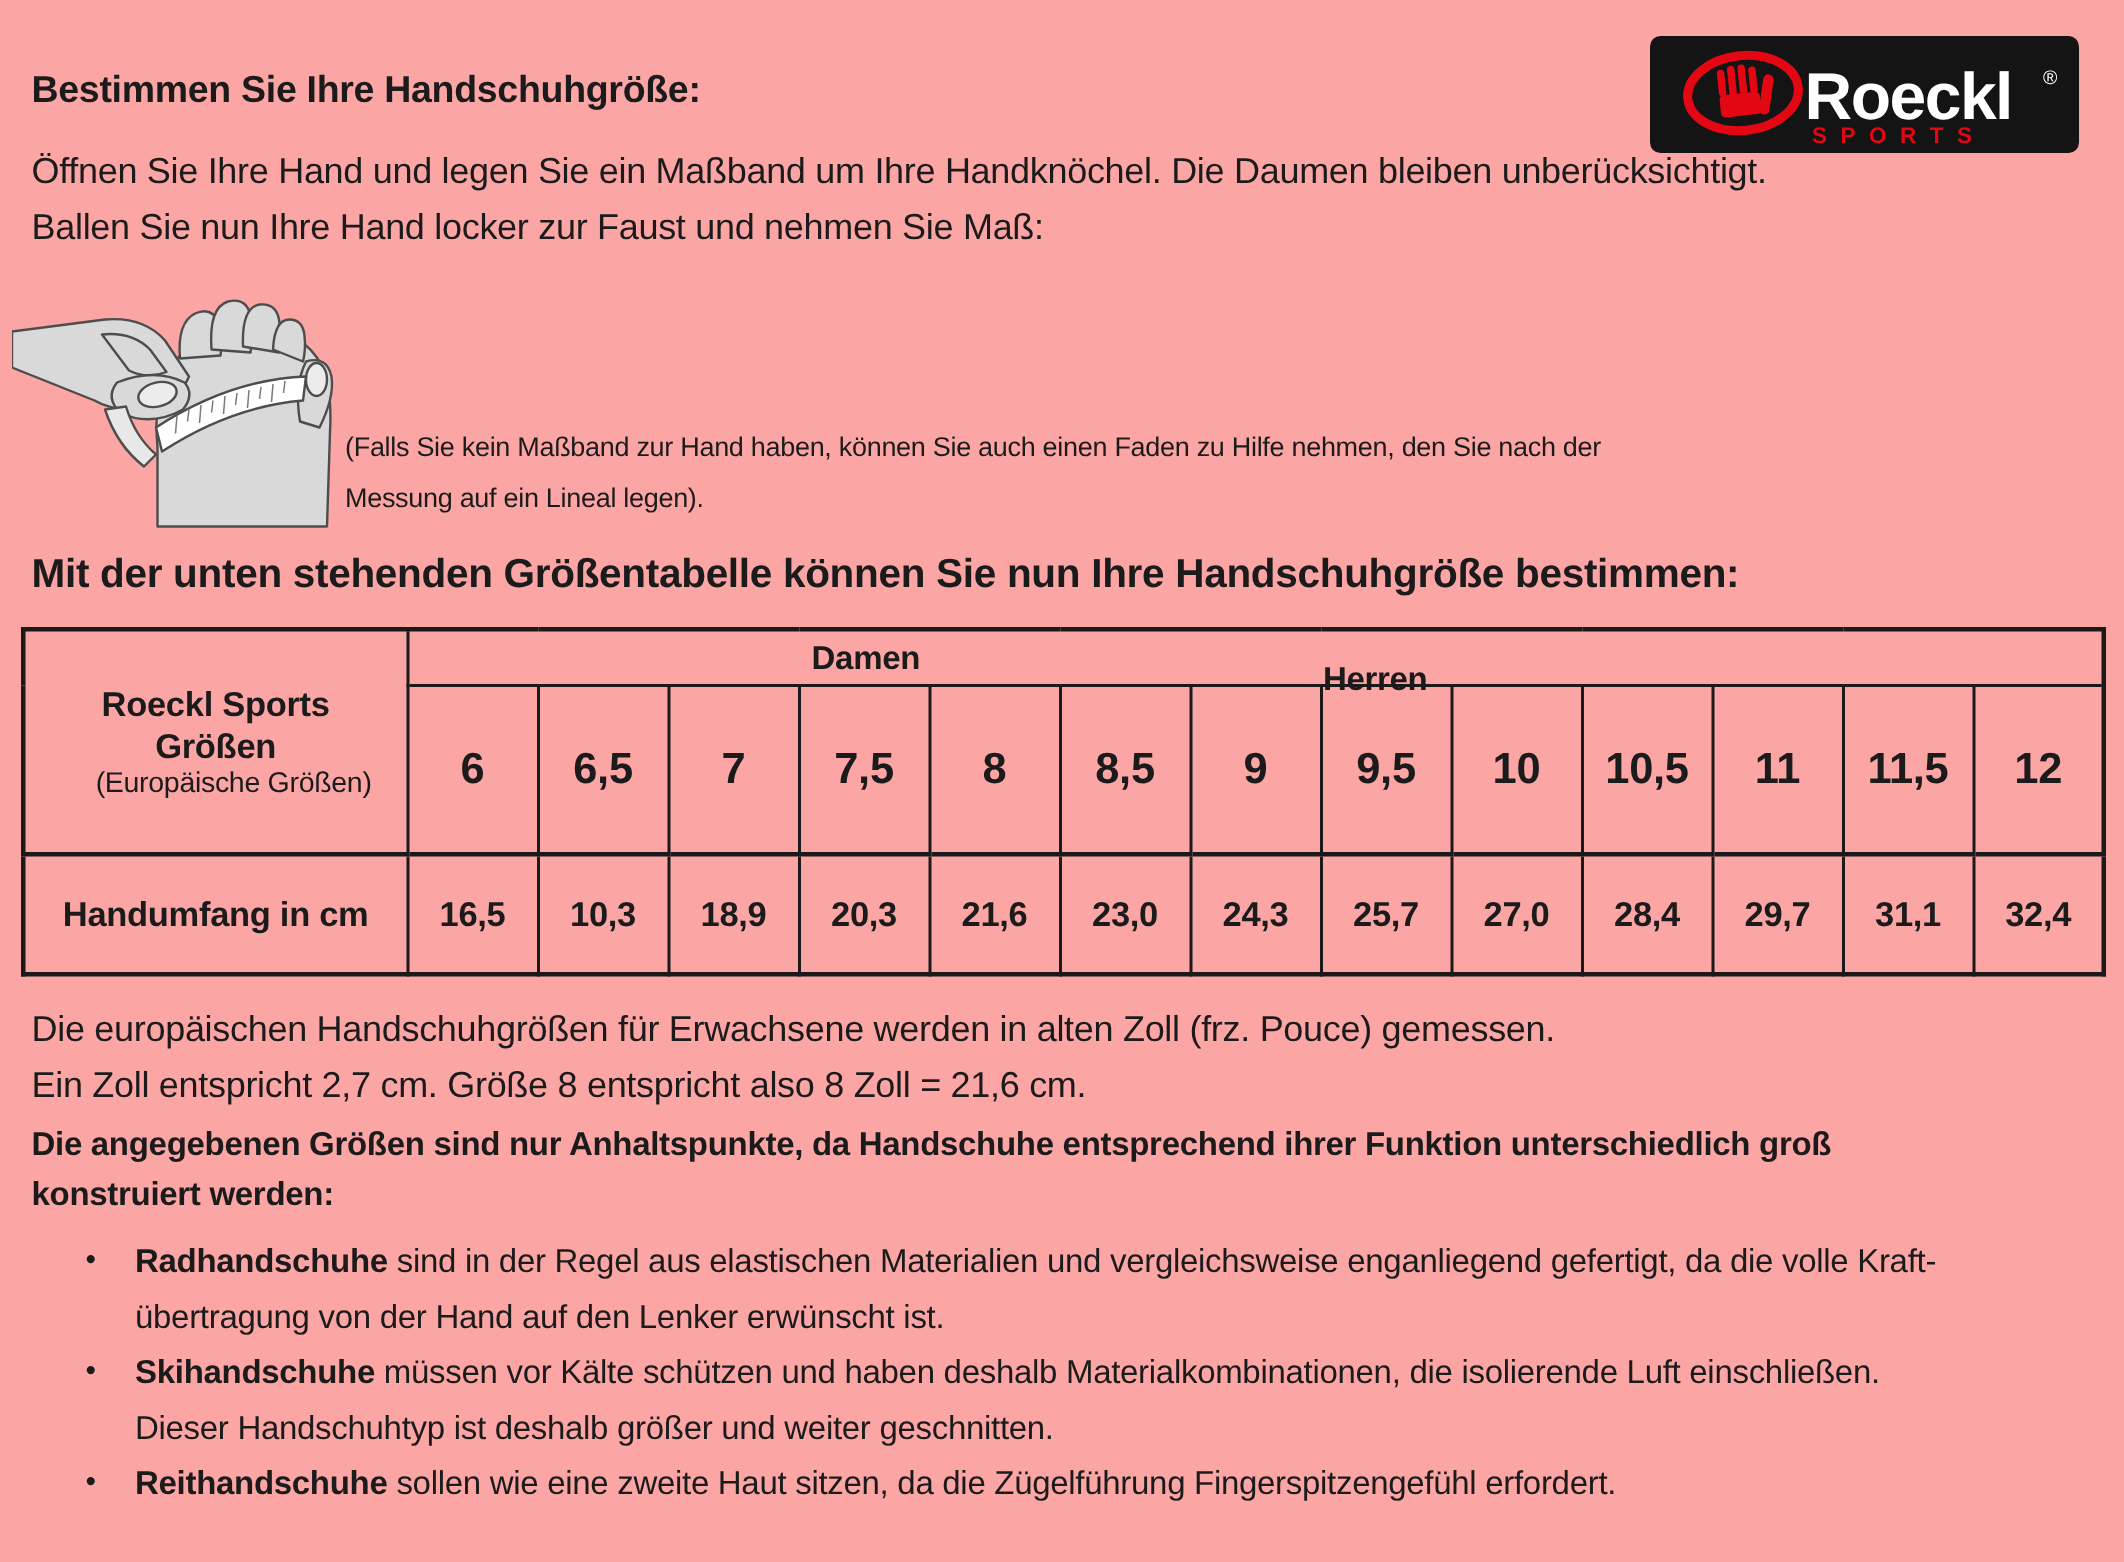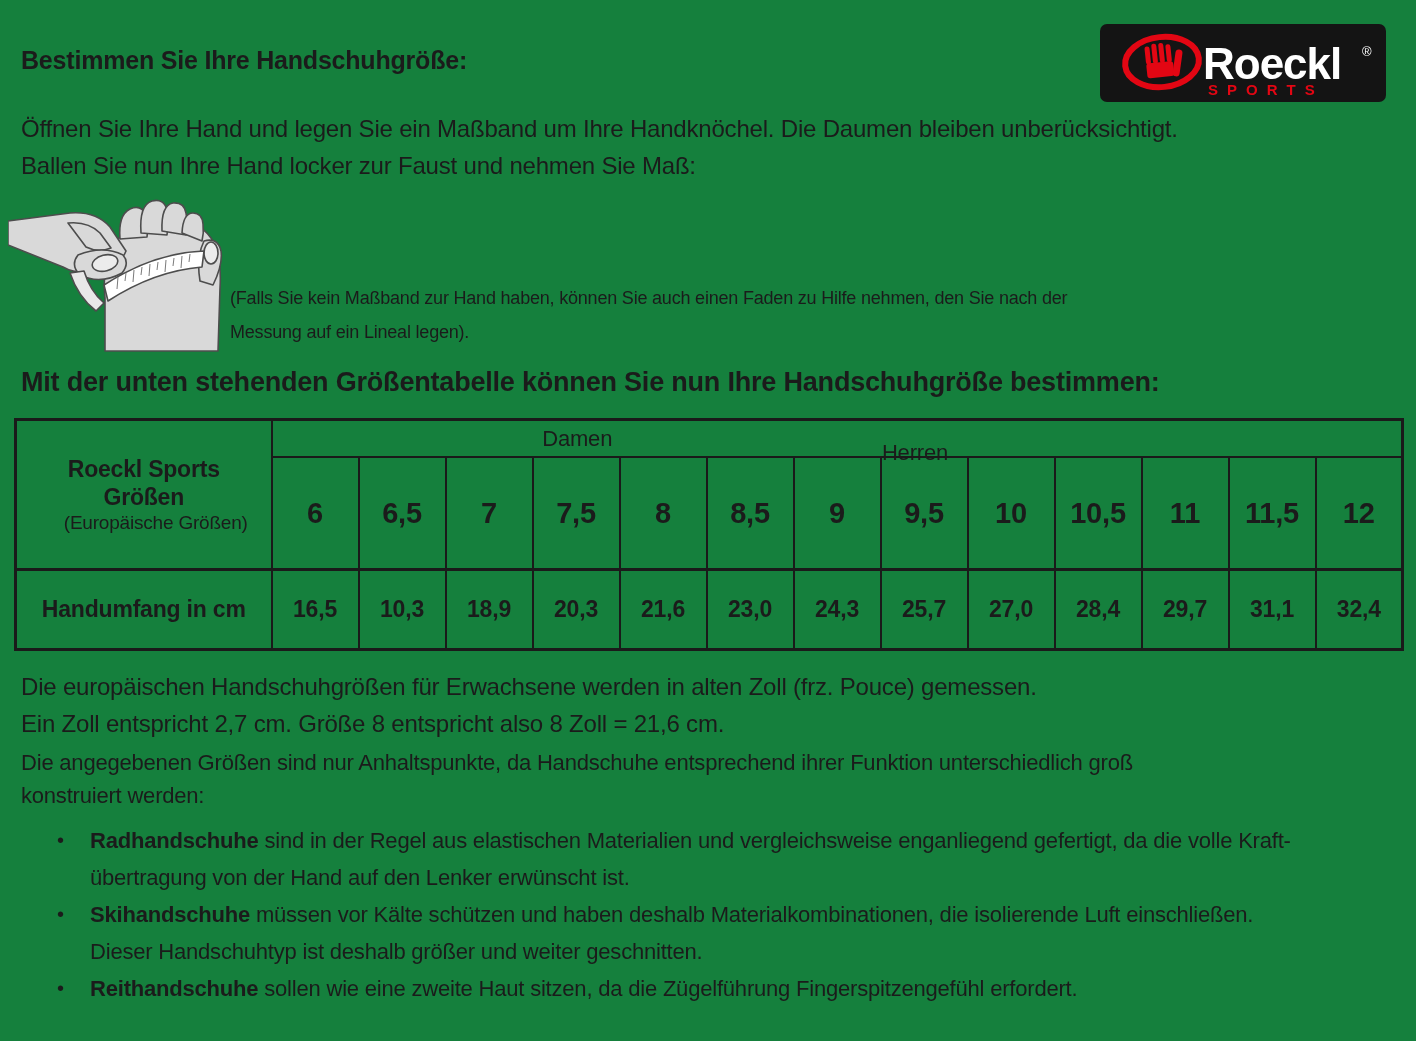--- a/index.html
+++ b/index.html
@@ -1,36 +1,36 @@
 <!DOCTYPE html>
 <html lang="de"><head>
 <meta charset="utf-8">
 <style>
   html,body{margin:0;padding:0;background:#ffffff;}
   .page{
     position:relative;
     width:1416px;height:1041px;
-    background:#15803d;
+    background:#fca5a5;
     color:#1b1b1b;
     font-family:"Liberation Sans", sans-serif;
     overflow:hidden;
     letter-spacing:-0.2px;
   }
   
   .page-title{
     position:absolute;left:21px;top:46px;
     font-size:25px;font-weight:bold;
   }
   .brand-logo{
     position:absolute;left:1100px;top:24px;
     width:286px;height:76px;
   }
   
   .intro{
-    position:absolute;left:21px;top:110px;
+    position:absolute;left:21px;top:96px;
     font-size:24px;line-height:37px;
   }
   .hand-illustration{
     position:absolute;left:8px;top:193px;
     width:230px;height:160px;
   }
   .measuring-note{
     position:absolute;left:230px;top:281px;
     font-size:18px;line-height:34px;
   }
@@ -49,36 +49,36 @@
     border:2px solid #1a1a1a;
     text-align:center;
     vertical-align:middle;
     padding:0;
   }
   .size-table{border:3px solid #1a1a1a;}
   .corner-cell{height:147px;}
   .corner-line1,.corner-line2{font-size:23px;font-weight:bold;line-height:28px;}
   .corner-line3{font-size:19px;line-height:24px;padding-left:24px;}
   .group-row{height:37px;}
-  .group-cell{position:relative;font-size:22px;font-weight:normal;}
+  .group-cell{position:relative;font-size:22px;font-weight:bold;}
   .group-damen{position:absolute;left:0;top:0;width:54%;height:100%;display:flex;align-items:center;justify-content:center;}
   .group-herren{position:absolute;left:54%;top:14px;right:0;height:100%;display:flex;align-items:center;justify-content:flex-start;}
   .size-row{height:110px;}
   .size-row td{font-size:29px;font-weight:bold;}
   .circ-row{height:80px;}
   .circ-row td{font-size:23px;font-weight:bold;border-top-width:3px;}
   .row-label{font-size:23px;font-weight:bold;}
   
   .zoll-para{
     position:absolute;left:21px;top:668px;
     font-size:24px;line-height:37px;
   }
   .sizes-note{
     position:absolute;left:21px;top:746px;
-    font-size:22px;font-weight:normal;line-height:33px;
+    font-size:22px;font-weight:bold;line-height:33px;
   }
   .bullet-list{
     position:absolute;left:0;top:822px;right:0;
     font-size:22px;line-height:37px;
   }
   .bullet-item{position:relative;padding-left:90px;}
   .bullet-marker{position:absolute;left:57px;top:0;font-size:20px;}
   .bullet-lead{font-weight:bold;}
 </style>
 </head>

